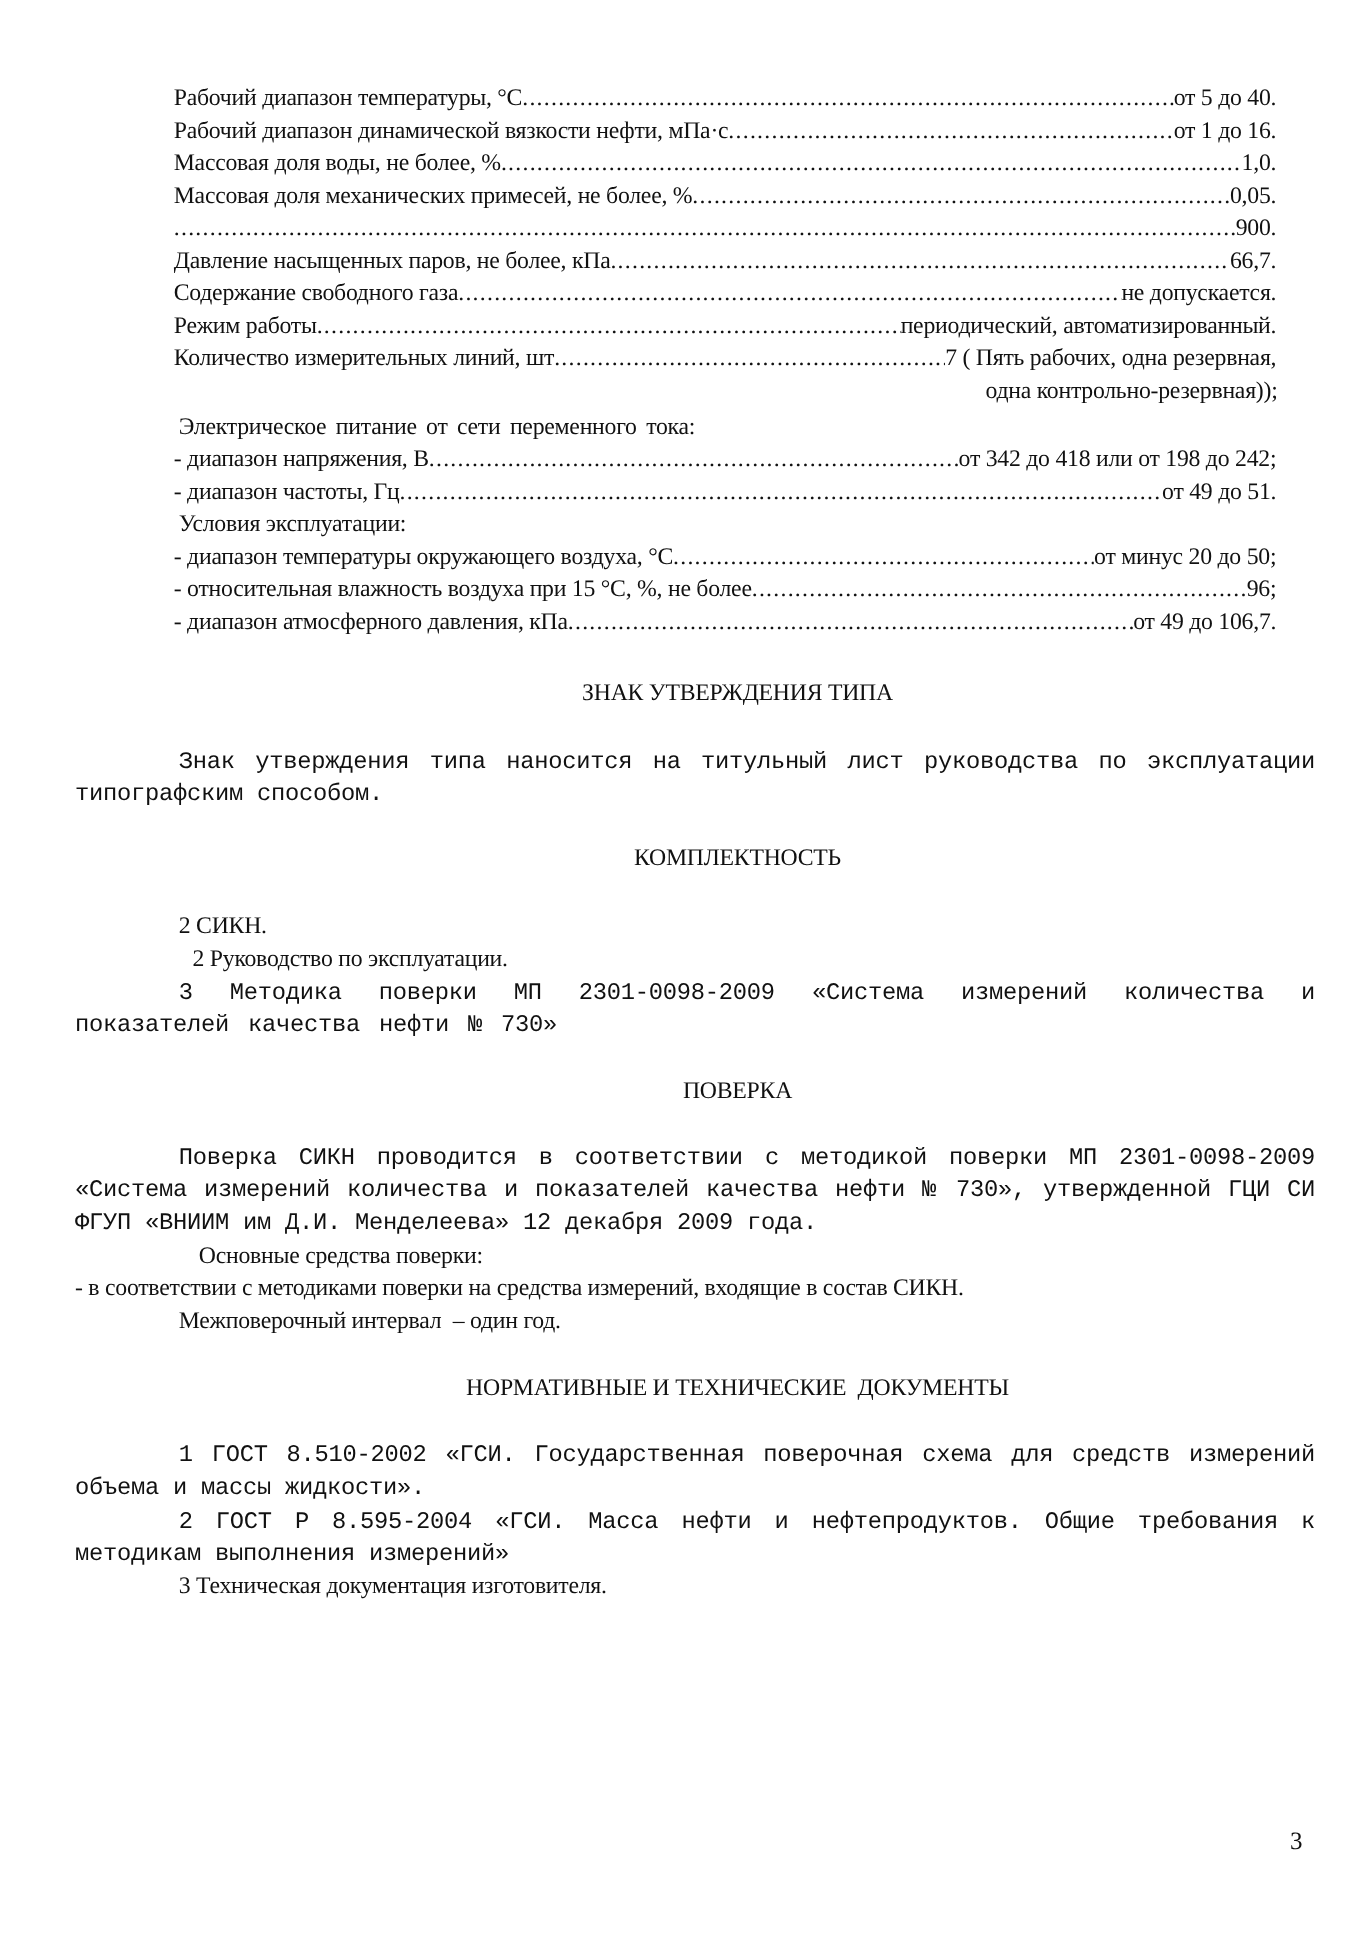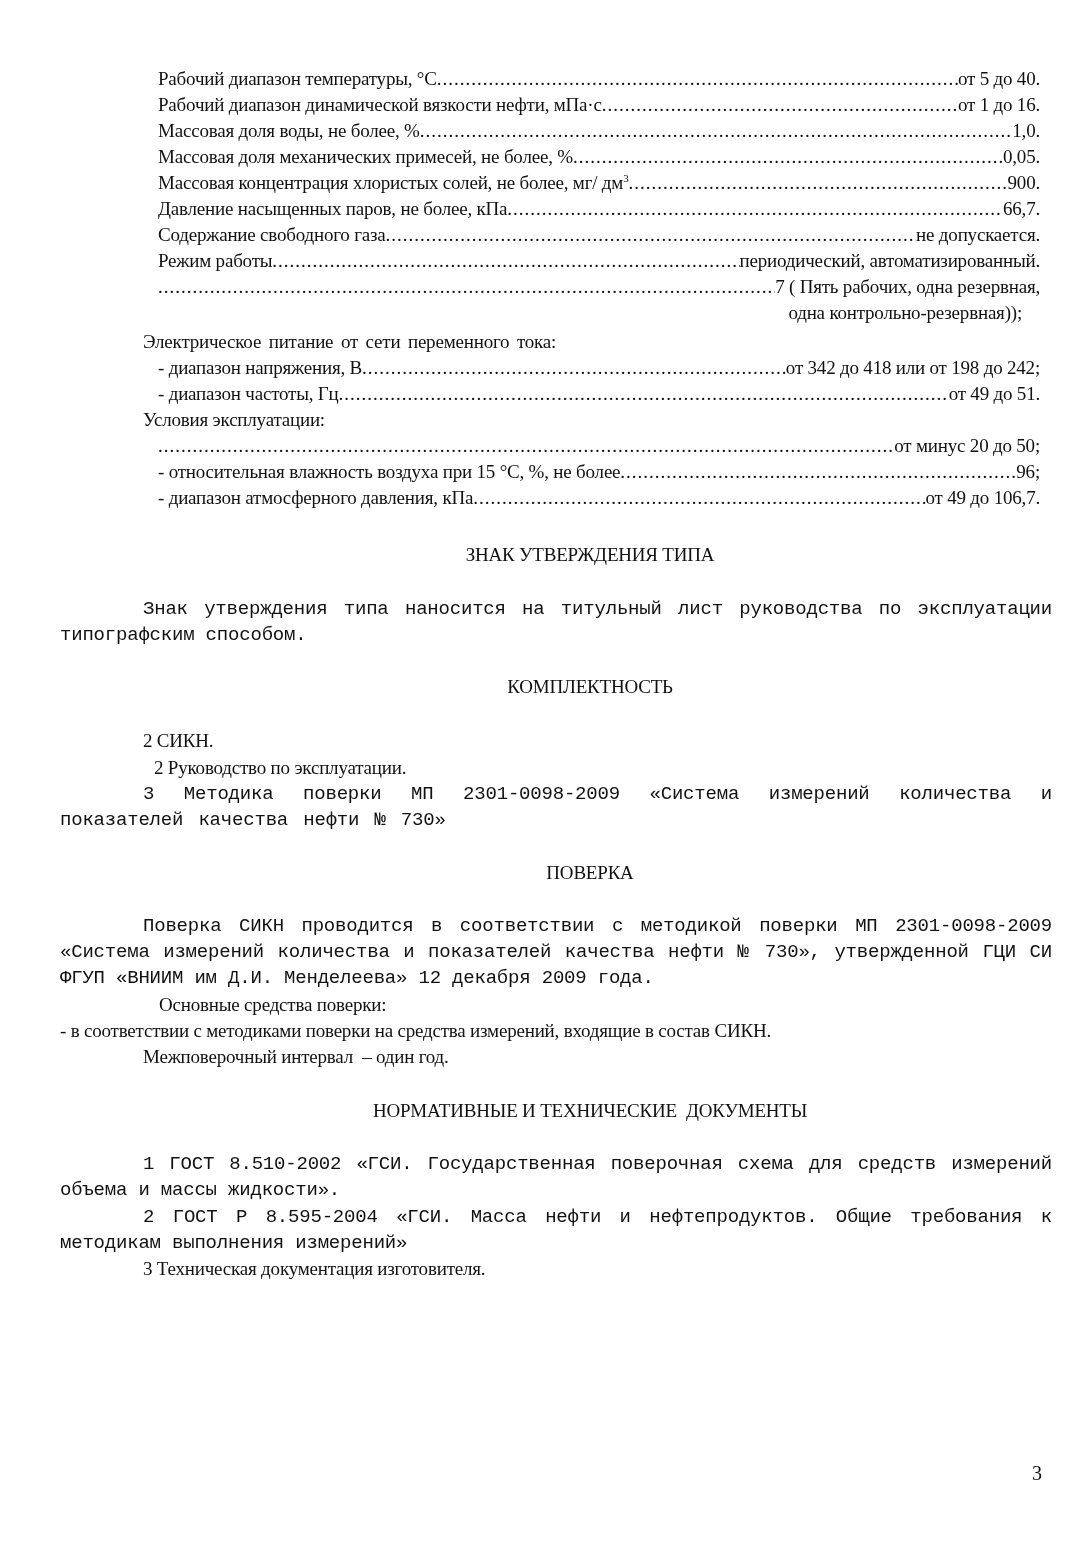--- a/index.html
+++ b/index.html
@@ -2,21 +2,21 @@
 <html><head>
 <meta charset="utf-8">
 <style>
   html, body { margin: 0; padding: 0; background: #ffffff; }
   body {
     width: 1092px; height: 1560px; position: relative; overflow: hidden;
     font-family: "Liberation Serif", serif; color: #111; font-size: 19px;
     letter-spacing: -0.2px;
   }
   .spec {
-    position: absolute; left: 158px; width: 882px; height: 26px; line-height: 26px;
+    position: absolute; left: 139px; width: 882px; height: 26px; line-height: 26px;
     display: flex; align-items: flex-end; white-space: nowrap;
   }
   .spec .lbl { flex: 0 0 auto; }
   .spec .dots { flex: 1 1 auto; overflow: hidden; min-width: 10px; }
   .spec .dots::after {
     content: "....................................................................................................................................................................................................";
     letter-spacing: 1px;
   }
   .spec .val { flex: 0 0 auto; }
   .plain { position: absolute; line-height: 26px; white-space: nowrap; }
@@ -43,58 +43,59 @@
   <span class="lbl">Массовая доля воды, не более, %</span>
     <span class="dots"></span>
     <span class="val">1,0.</span>
 </div>
 <div class="spec" style="top:144px">
   <span class="lbl">Массовая доля механических примесей, не более, %</span>
     <span class="dots"></span>
     <span class="val">0,05.</span>
 </div>
 <div class="spec" style="top:170px">
-  <span class="lbl"><span>Массовая концентрация хлористых солей, не более, мг/ дм</span><sup>3</sup></span>
     <span class="dots"></span>
     <span class="val">900.</span>
 </div>
 <div class="spec" style="top:196px">
   <span class="lbl">Давление насыщенных паров, не более, кПа</span>
     <span class="dots"></span>
     <span class="val">66,7.</span>
 </div>
 <div class="spec" style="top:222px">
   <span class="lbl">Содержание свободного газа</span>
     <span class="dots"></span>
     <span class="val">не допускается.</span>
 </div>
 <div class="spec" style="top:248px">
   <span class="lbl">Режим работы</span>
     <span class="dots"></span>
     <span class="val">периодический, автоматизированный.</span>
 </div>
 <div class="spec" style="top:274px">
+  <span class="lbl">Количество измерительных линий, шт</span>
     <span class="dots"></span>
     <span class="val">7 ( Пять рабочих, одна резервная,</span>
 </div>
 <div class="plain" style="top:300px; right:70px">одна контрольно-резервная));</div>
 
 <div class="plain" style="top:329px; left:143px; word-spacing:3px">Электрическое питание от сети переменного тока:</div>
 <div class="spec" style="top:355px">
   <span class="lbl">- диапазон напряжения, В</span>
     <span class="dots"></span>
     <span class="val">от 342 до 418 или от 198 до 242;</span>
 </div>
 <div class="spec" style="top:381px">
   <span class="lbl">- диапазон частоты, Гц </span>
     <span class="dots"></span>
     <span class="val"> от 49 до 51.</span>
 </div>
 <div class="plain" style="top:407px; left:143px">Условия эксплуатации:</div>
 <div class="spec" style="top:433px">
+  <span class="lbl">- диапазон температуры окружающего воздуха, °С </span>
     <span class="dots"></span>
     <span class="val">от минус 20 до 50;</span>
 </div>
 <div class="spec" style="top:459px">
   <span class="lbl">- относительная влажность воздуха при 15 °С, %, не более</span>
     <span class="dots"></span>
     <span class="val">96;</span>
 </div>
 <div class="spec" style="top:485px">
   <span class="lbl">- диапазон атмосферного давления, кПа</span>

